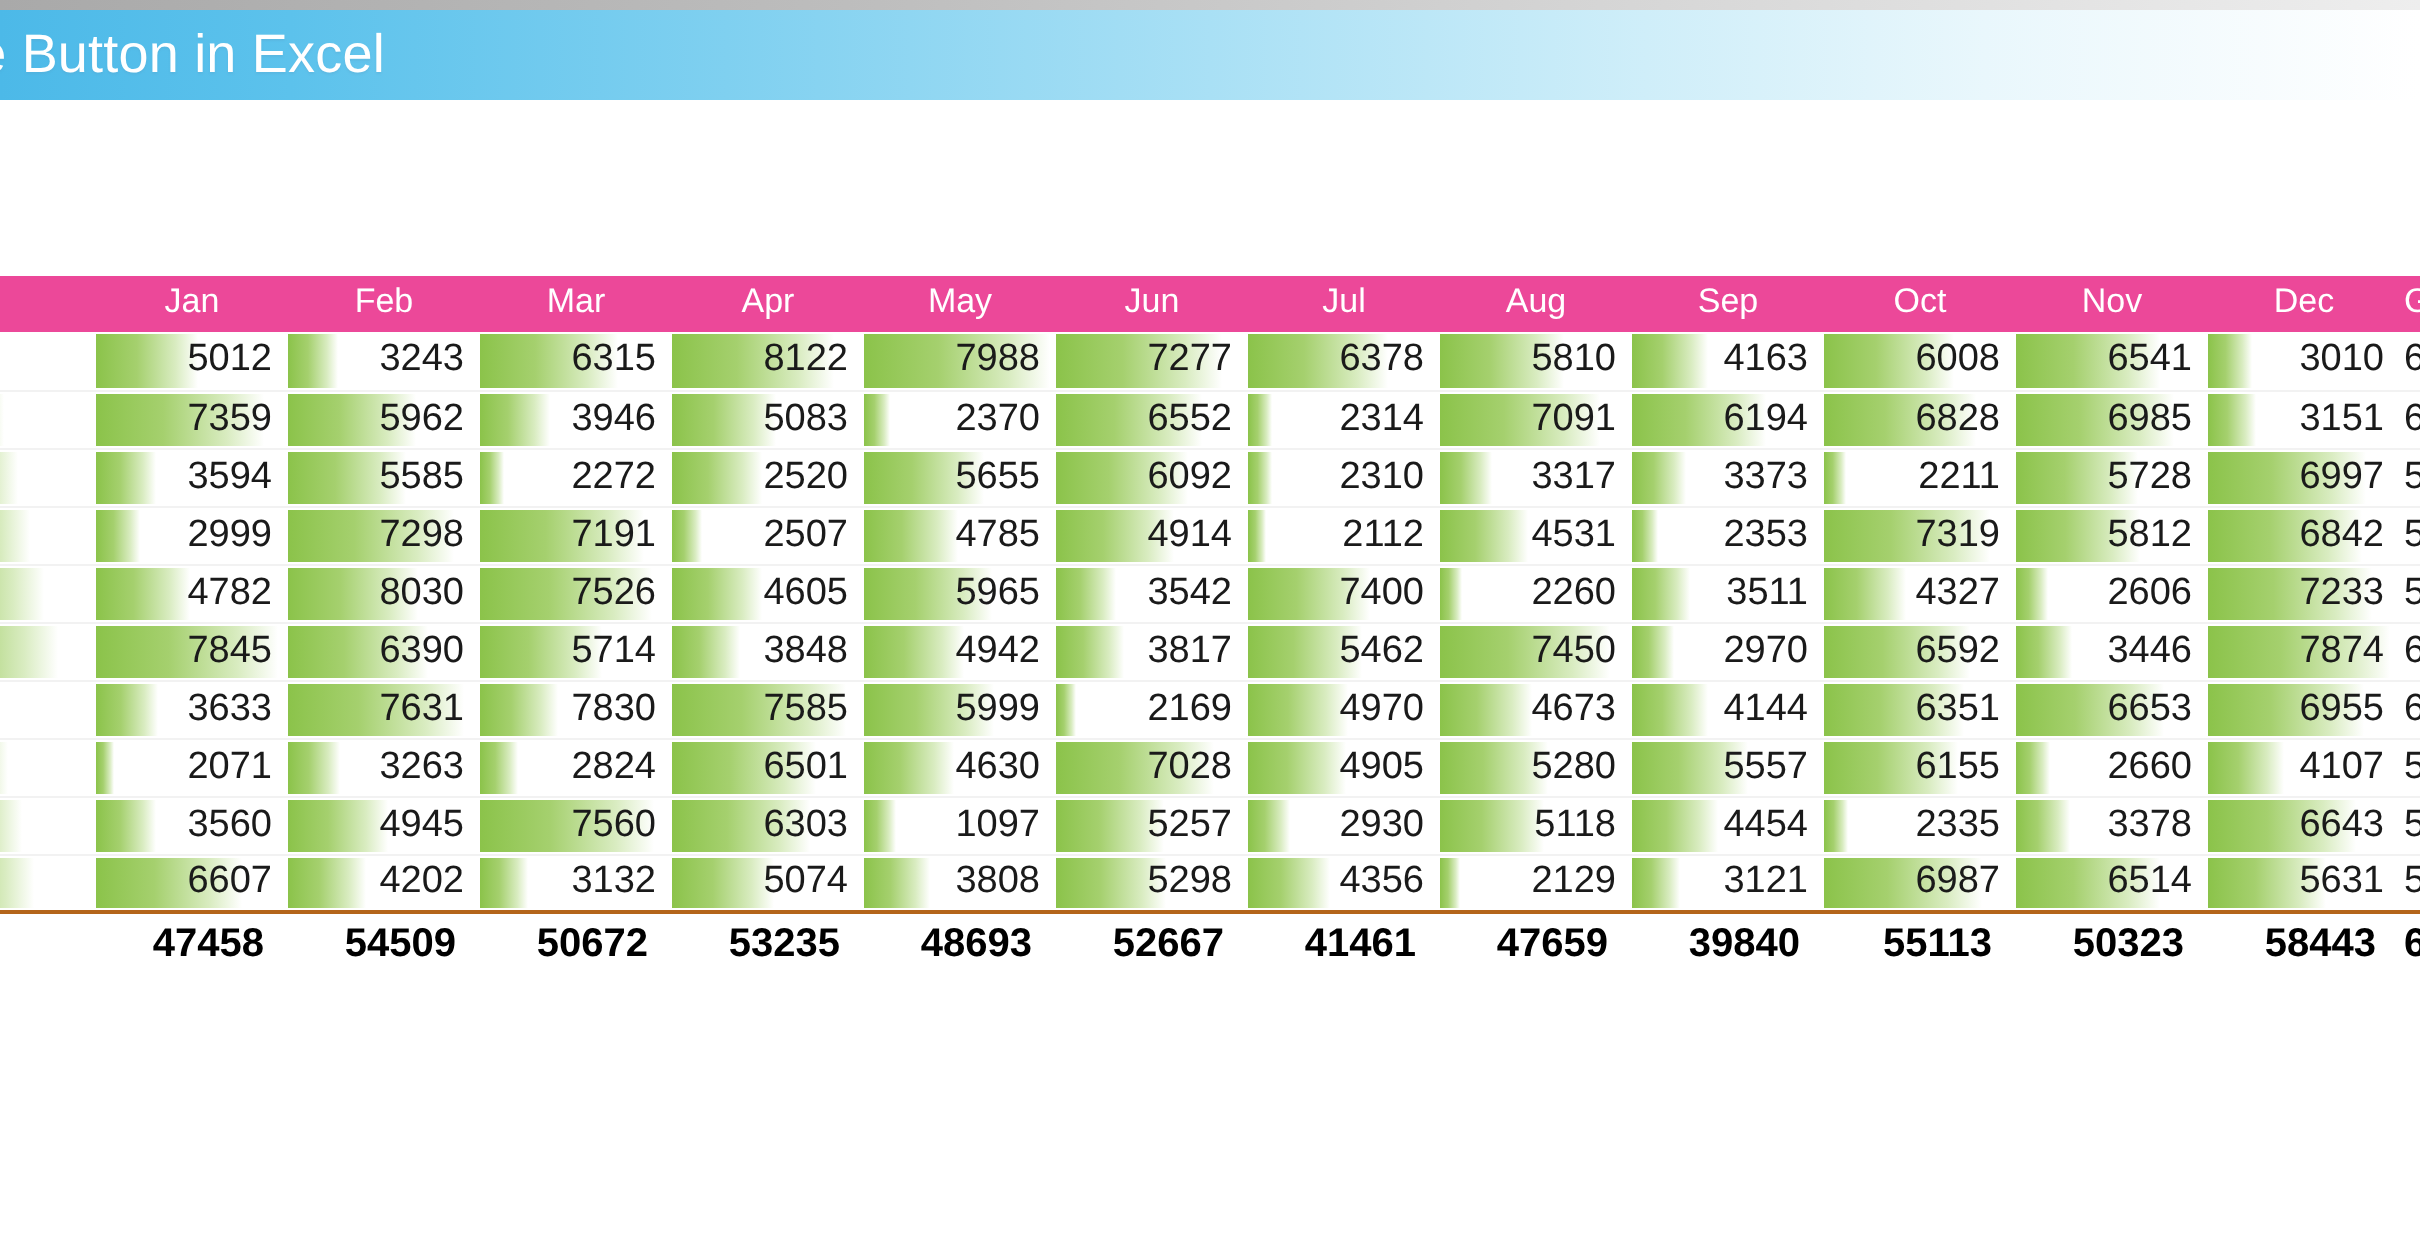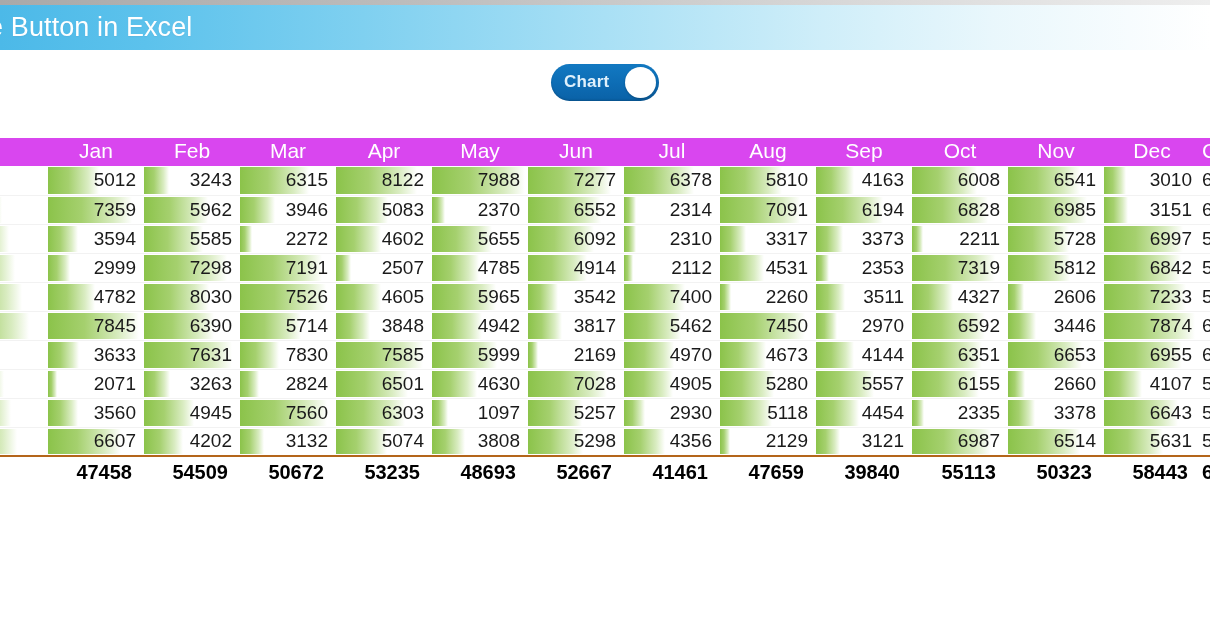--- a/index.html
+++ b/index.html
@@ -85,24 +85,24 @@
     border-collapse: collapse;
     table-layout: fixed;
     width: 1354px;
     font-size: 19px;
   }
   .grid col.mcol { width: 96px; }
   .grid col.gcol { width: 106px; }
 
   thead th {
     height: 28px;
-    background: #d946ef;
+    background: #ec4899;
     color: #ffffff;
     font-weight: 400;
-    font-size: 21px;
+    font-size: 17px;
     text-align: center;
     padding: 0 6px 2px 6px;
     vertical-align: middle;
     border: none;
     white-space: nowrap;
   }
   thead th.grand { text-align: left; padding-left: 2px; }
 
   tbody td {
     height: 29px;
@@ -142,26 +142,20 @@
 <body>
 
 <div id="page">
 
   <div class="top-strip"></div>
 
   <div class="title-bar">
     <div class="title-text">le Button in Excel</div>
   </div>
 
-  <div class="toggle-wrap">
-    <div class="toggle">
-      <span class="toggle-label">Chart</span>
-      <span class="toggle-knob"></span>
-    </div>
-  </div>
 
   <div class="grid">
     <table>
       <colgroup id="cg">
           <col class="mcol">
           <col class="mcol">
           <col class="mcol">
           <col class="mcol">
           <col class="mcol">
           <col class="mcol">
@@ -227,21 +221,21 @@
             <td><span class="bar" style="width: 25.0794%;"></span><span class="v">3151</span></td>
             <td class="plain" style="padding-right: 0px; text-align: left; padding-left: 2px;"><span class="v">6</span></td>
           </tr>
           <tr>
             <td>
               <span class="bar" style="width: 59%;"></span>
             </td>
             <td><span class="bar" style="width: 31.6529%;"></span><span class="v">3594</span></td>
             <td><span class="bar" style="width: 61.1968%;"></span><span class="v">5585</span></td>
             <td><span class="bar" style="width: 12.0361%;"></span><span class="v">2272</span></td>
-            <td><span class="bar" style="width: 46.6103%;"></span><span class="v">4602</span></td>
+            <td><span class="bar" style="width: 46.6103%;"></span><span class="v">2520</span></td>
             <td><span class="bar" style="width: 62.2355%;"></span><span class="v">5655</span></td>
             <td><span class="bar" style="width: 68.72%;"></span><span class="v">6092</span></td>
             <td><span class="bar" style="width: 12.6%;"></span><span class="v">2310</span></td>
             <td><span class="bar" style="width: 27.5426%;"></span><span class="v">3317</span></td>
             <td><span class="bar" style="width: 28.3735%;"></span><span class="v">3373</span></td>
             <td><span class="bar" style="width: 11.131%;"></span><span class="v">2211</span></td>
             <td><span class="bar" style="width: 63.3187%;"></span><span class="v">5728</span></td>
             <td><span class="bar" style="width: 82.149%;"></span><span class="v">6997</span></td>
             <td class="plain" style="padding-right: 0px; text-align: left; padding-left: 2px;"><span class="v">5</span></td>
           </tr>

